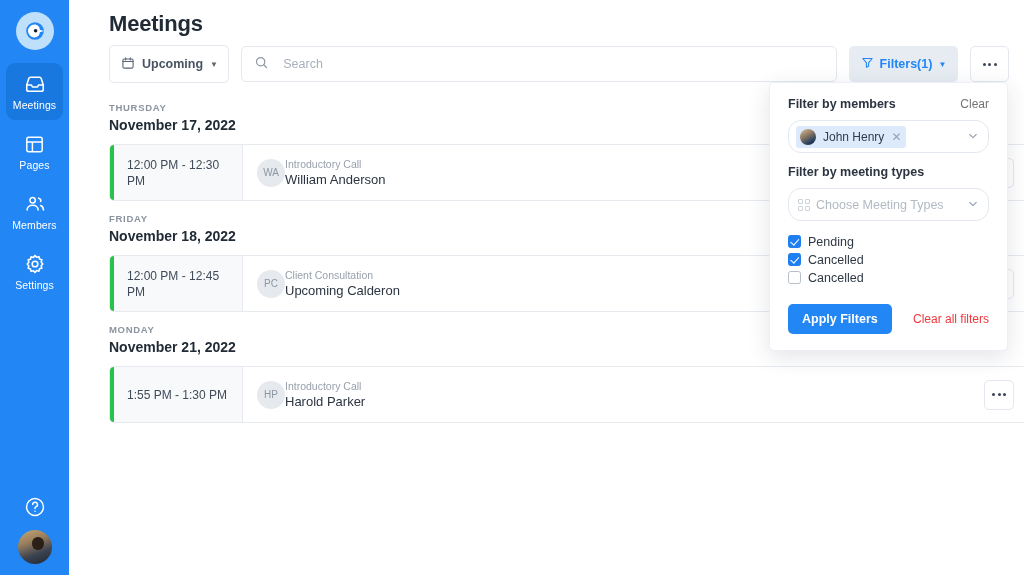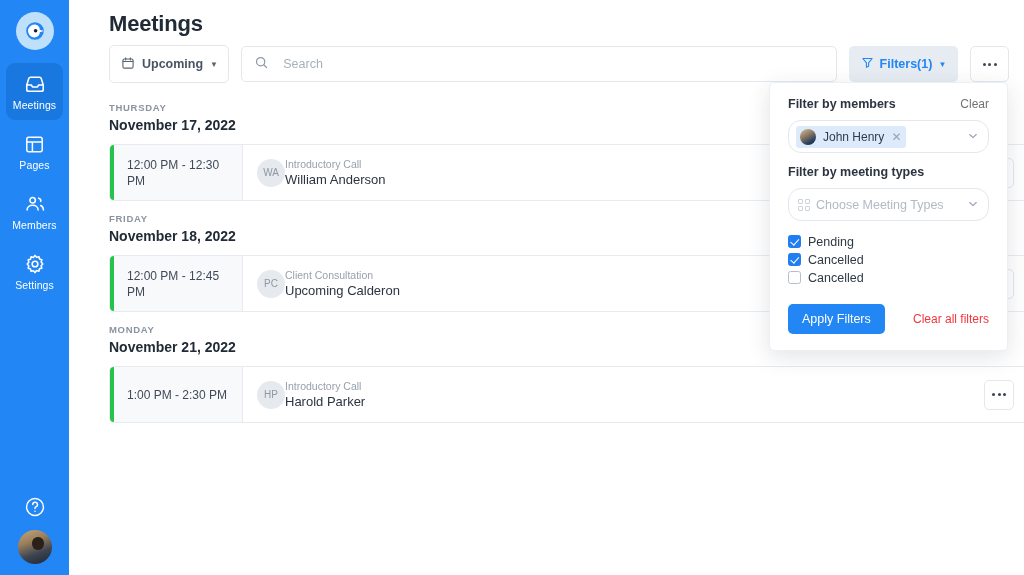--- a/index.html
+++ b/index.html
@@ -172,21 +172,21 @@
   }
   .cb.on { background: #1f7ff0; border-color: #1f7ff0; }
   .cb.on::after {
     content: ""; width: 3.5px; height: 7px; border: solid #fff;
     border-width: 0 1.8px 1.8px 0; transform: rotate(42deg) translate(-0.5px,-1px);
   }
   .cb-label { font-size: 12.5px; color: #2f3944; }
   .fp-actions { display: flex; align-items: center; margin-top: 18px; }
   .btn-apply {
     background: #2286f5; color: #fff; border: none; border-radius: 5px;
-    height: 30px; padding: 0 14px; font-size: 12.5px; font-weight: normal; cursor: pointer;
+    height: 30px; padding: 0 14px; font-size: 12.5px; font-weight: bold; cursor: pointer;
     font-family: "Liberation Sans", sans-serif;
   }
   .btn-clear-all {
     margin-left: auto; font-size: 12px; color: #f2363c; cursor: pointer;
   }
 </style>
 </head>
 <body>
 
 <div id="app">
@@ -346,21 +346,21 @@
               </span>
           </div>
         </div>
       </div>
 
       <div class="group">
         <div class="group-weekday">MONDAY</div>
         <div class="group-date">November 21, 2022</div>
         <div class="meeting-row">
           <div class="accent" style="background: rgb(39, 194, 76);"></div>
-          <div class="time-cell">1:00 PM - 2:30 PM</div>
+          <div class="time-cell">1:55 PM - 1:30 PM</div>
           <div class="who-cell">
             <div class="initials">HP</div>
             <div class="who-text">
               <div class="mtype">Introductory Call</div>
               <div class="mname">Harold Parker</div>
             </div>
           </div>
           <div class="row-more">
             <span class="dots">
                 <i></i>

